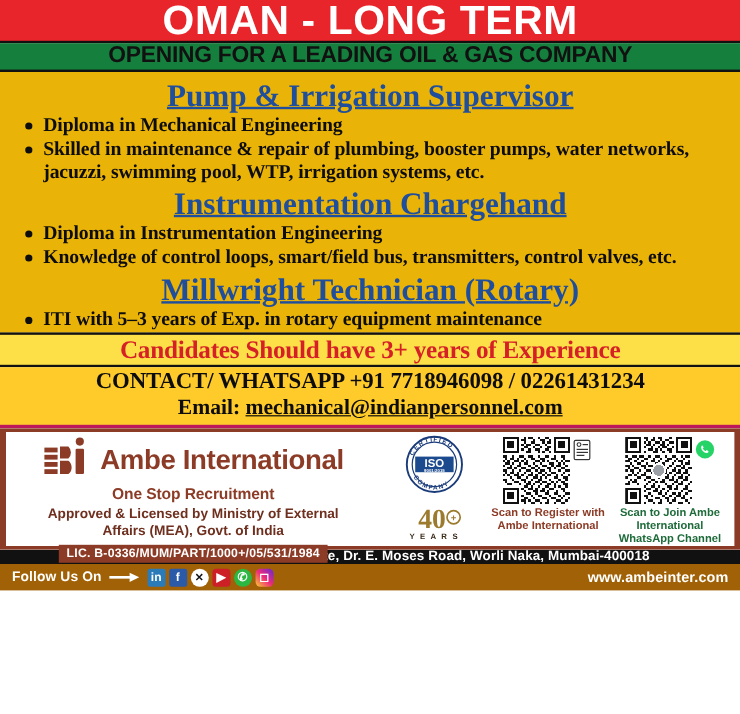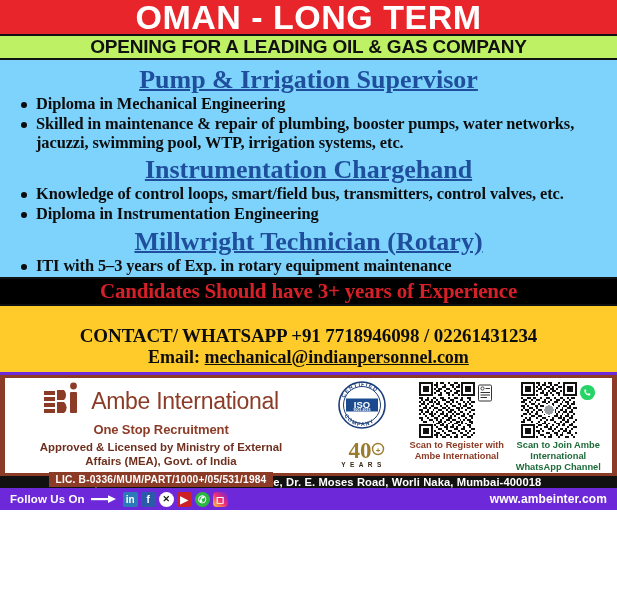--- a/index.html
+++ b/index.html
@@ -25,38 +25,38 @@
   }
   .banner-title {
     font-family: "Liberation Sans", sans-serif;
     font-weight: bold;
     font-size: 34px;
     color: #ffffff;
     letter-spacing: 0.5px;
     line-height: 1;
   }
   .subbanner {
-    background: #bef264;
+    background: #15803d;
     height: 30px;
     display: flex; align-items: center; justify-content: center;
     border-bottom: 2px solid #111;
   }
   .subbanner-title {
     font-family: "Liberation Sans", sans-serif;
     font-weight: bold;
     font-size: 19px;
     color: #111111;
     letter-spacing: -0.2px;
   }
 
   
   .body {
     flex: 1 1 auto;
     padding: 2px 8px 0 8px;
-    background: #7dd3fc;
+    background: #eab308;
   }
   .job { margin-bottom: 1px; }
   .job-title {
     text-align: center;
     font-family: "Liberation Serif", serif;
     font-weight: bold;
     font-size: 26px;
     color: #1F4E9C;
     text-decoration: underline;
     text-underline-offset: 1px;
@@ -81,38 +81,38 @@
     left: 7px; top: 7px;
     width: 6px; height: 6px;
     background: #0d0d0d;
     border-radius: 50%;
   }
 
   
   .exp-strip {
     border-top: 2px solid #111;
     border-bottom: 2px solid #111;
-    background: #000000;
+    background: #fde047;
     height: 30px;
     display: flex; align-items: center; justify-content: center;
   }
   .exp-text {
     font-family: "Liberation Serif", serif;
     font-weight: bold;
     font-size: 21px;
     color: #D62027;
     letter-spacing: -0.2px;
   }
 
   
   .contact {
     background: #FFCB2B;
-    padding: 19px 0 4px 0;
+    padding: 1px 0 4px 0;
     text-align: center;
-    border-bottom: 3px solid #6d28d9;
+    border-bottom: 3px solid #be185d;
   }
   .contact-line1 {
     font-family: "Liberation Serif", serif;
     font-weight: bold;
     font-size: 19px;
     color: #0d0d0d;
     line-height: 1.18;
     letter-spacing: -0.1px;
   }
   .contact-line2 {
@@ -147,21 +147,21 @@
     width: 318px;
     padding: 4px 6px 2px 10px;
     display: flex; flex-direction: column;
     align-items: center; justify-content: flex-start;
   }
   .brand-row { display: flex; align-items: center; gap: 6px; }
   .logo-mark { width: 42px; height: 38px; flex: 0 0 auto; }
   .brand-names { display: flex; flex-direction: column; line-height: 1; }
   .brand-name {
     font-family: "Liberation Sans", sans-serif;
-    font-weight: normal;
+    font-weight: bold;
     font-size: 23px;
     color: #8C3B26;
     letter-spacing: -0.3px;
   }
   .brand-tag {
     font-family: "Liberation Sans", sans-serif;
     font-weight: bold;
     font-size: 13px;
     color: #8C3B26;
     text-align: center;
@@ -234,21 +234,21 @@
   .address-text {
     font-family: "Liberation Sans", sans-serif;
     font-weight: bold;
     font-size: 11.2px;
     color: #ffffff;
     letter-spacing: 0.1px;
   }
 
   
   .social-bar {
-    background: #6d28d9;
+    background: #a16207;
     height: 22px;
     display: flex; align-items: center;
     justify-content: space-between;
     padding: 10px 10px;
   }
   .social-left { display: flex; align-items: center; gap: 4px; }
   .follow-text {
     font-family: "Liberation Sans", sans-serif;
     font-weight: bold;
     font-size: 11.5px;
@@ -300,22 +300,22 @@
       <div class="job-title">Pump &amp; Irrigation Supervisor</div>
       <ul class="reqs">
         <li>Diploma in Mechanical Engineering</li>
         <li>Skilled in maintenance &amp; repair of plumbing, booster pumps, water networks, jacuzzi, swimming pool, WTP, irrigation systems, etc.</li>
       </ul>
     </div>
 
     <div class="job">
       <div class="job-title">Instrumentation Chargehand</div>
       <ul class="reqs">
+        <li>Diploma in Instrumentation Engineering</li>
         <li>Knowledge of control loops, smart/field bus, transmitters, control valves, etc.</li>
-        <li>Diploma in Instrumentation Engineering</li>
       </ul>
     </div>
 
     <div class="job">
       <div class="job-title">Millwright Technician (Rotary)</div>
       <ul class="reqs">
         <li>ITI with 5–3 years of Exp. in rotary equipment maintenance</li>
       </ul>
     </div>
 

